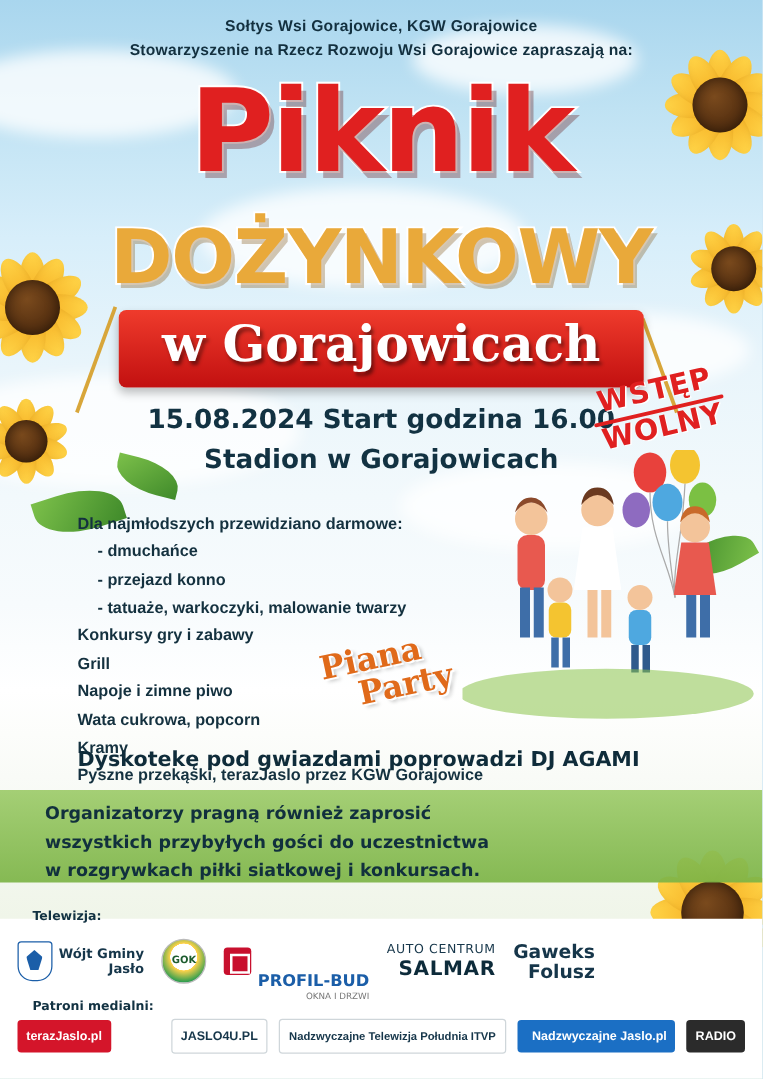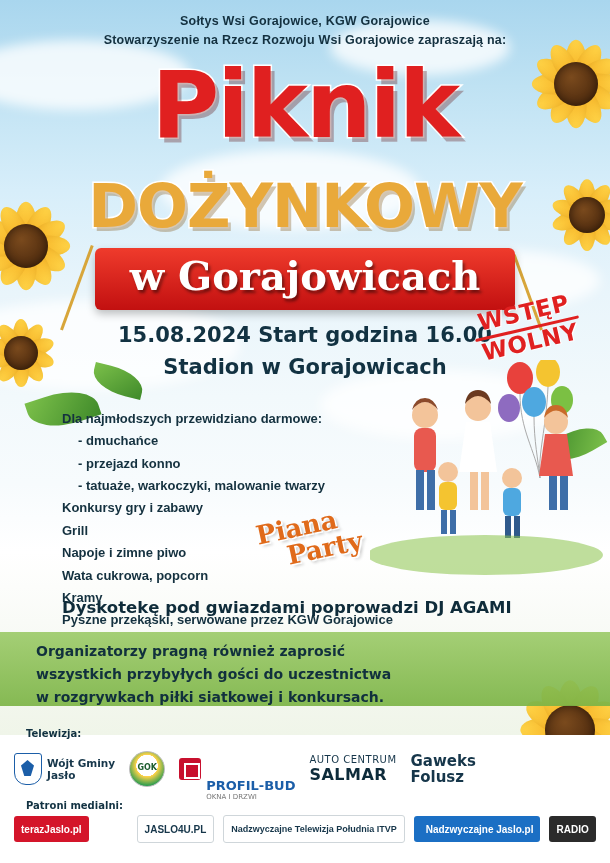--- a/index.html
+++ b/index.html
@@ -165,20 +165,21 @@
     position:absolute;left:14px;top:745px;right:10px;height:48px;
     display:flex;align-items:center;gap:14px;
   }
   .media-row{
     position:absolute;left:14px;top:812px;right:10px;height:34px;
     display:flex;align-items:center;gap:9px;
   }
   .logo{
     display:flex;align-items:center;gap:5px;
     font-family:"DejaVu Sans", sans-serif;
+    text-align:right;
   }
   .logo .nm{font-size:10.5px;font-weight:bold;color:#16364a;line-height:1.15;}
   .crest{
     width:26px;height:30px;background:#ffffff;border:1px solid #1b5ea8;
     border-radius:3px 3px 12px 12px;position:relative;
   }
   .crest:after{
     content:"";position:absolute;left:6px;top:6px;width:13px;height:16px;
     background:#1b5ea8;clip-path:polygon(50% 0,100% 35%,75% 100%,25% 100%,0 35%);
   }
@@ -390,21 +391,21 @@
   <div class="program">
     <div>Dla najmłodszych przewidziano darmowe:</div>
     <div class="ind">- dmuchańce</div>
     <div class="ind">- przejazd konno</div>
     <div class="ind">- tatuaże, warkoczyki, malowanie twarzy</div>
     <div>Konkursy gry i zabawy</div>
     <div>Grill</div>
     <div>Napoje i zimne piwo</div>
     <div>Wata cukrowa, popcorn</div>
     <div>Kramy</div>
-    <div>Pyszne przekąski, serwowane przez KGW Gorajowice</div>
+    <div>Pyszne przekąski, terazJaslo przez KGW Gorajowice</div>
   </div>
 
   <div class="piana">
     <span>Piana</span>
     <span class="l2">Party</span>
   </div>
 
   <div class="dj">Dyskotekę pod gwiazdami poprowadzi DJ AGAMI</div>
 
   <div class="greenband"></div>

